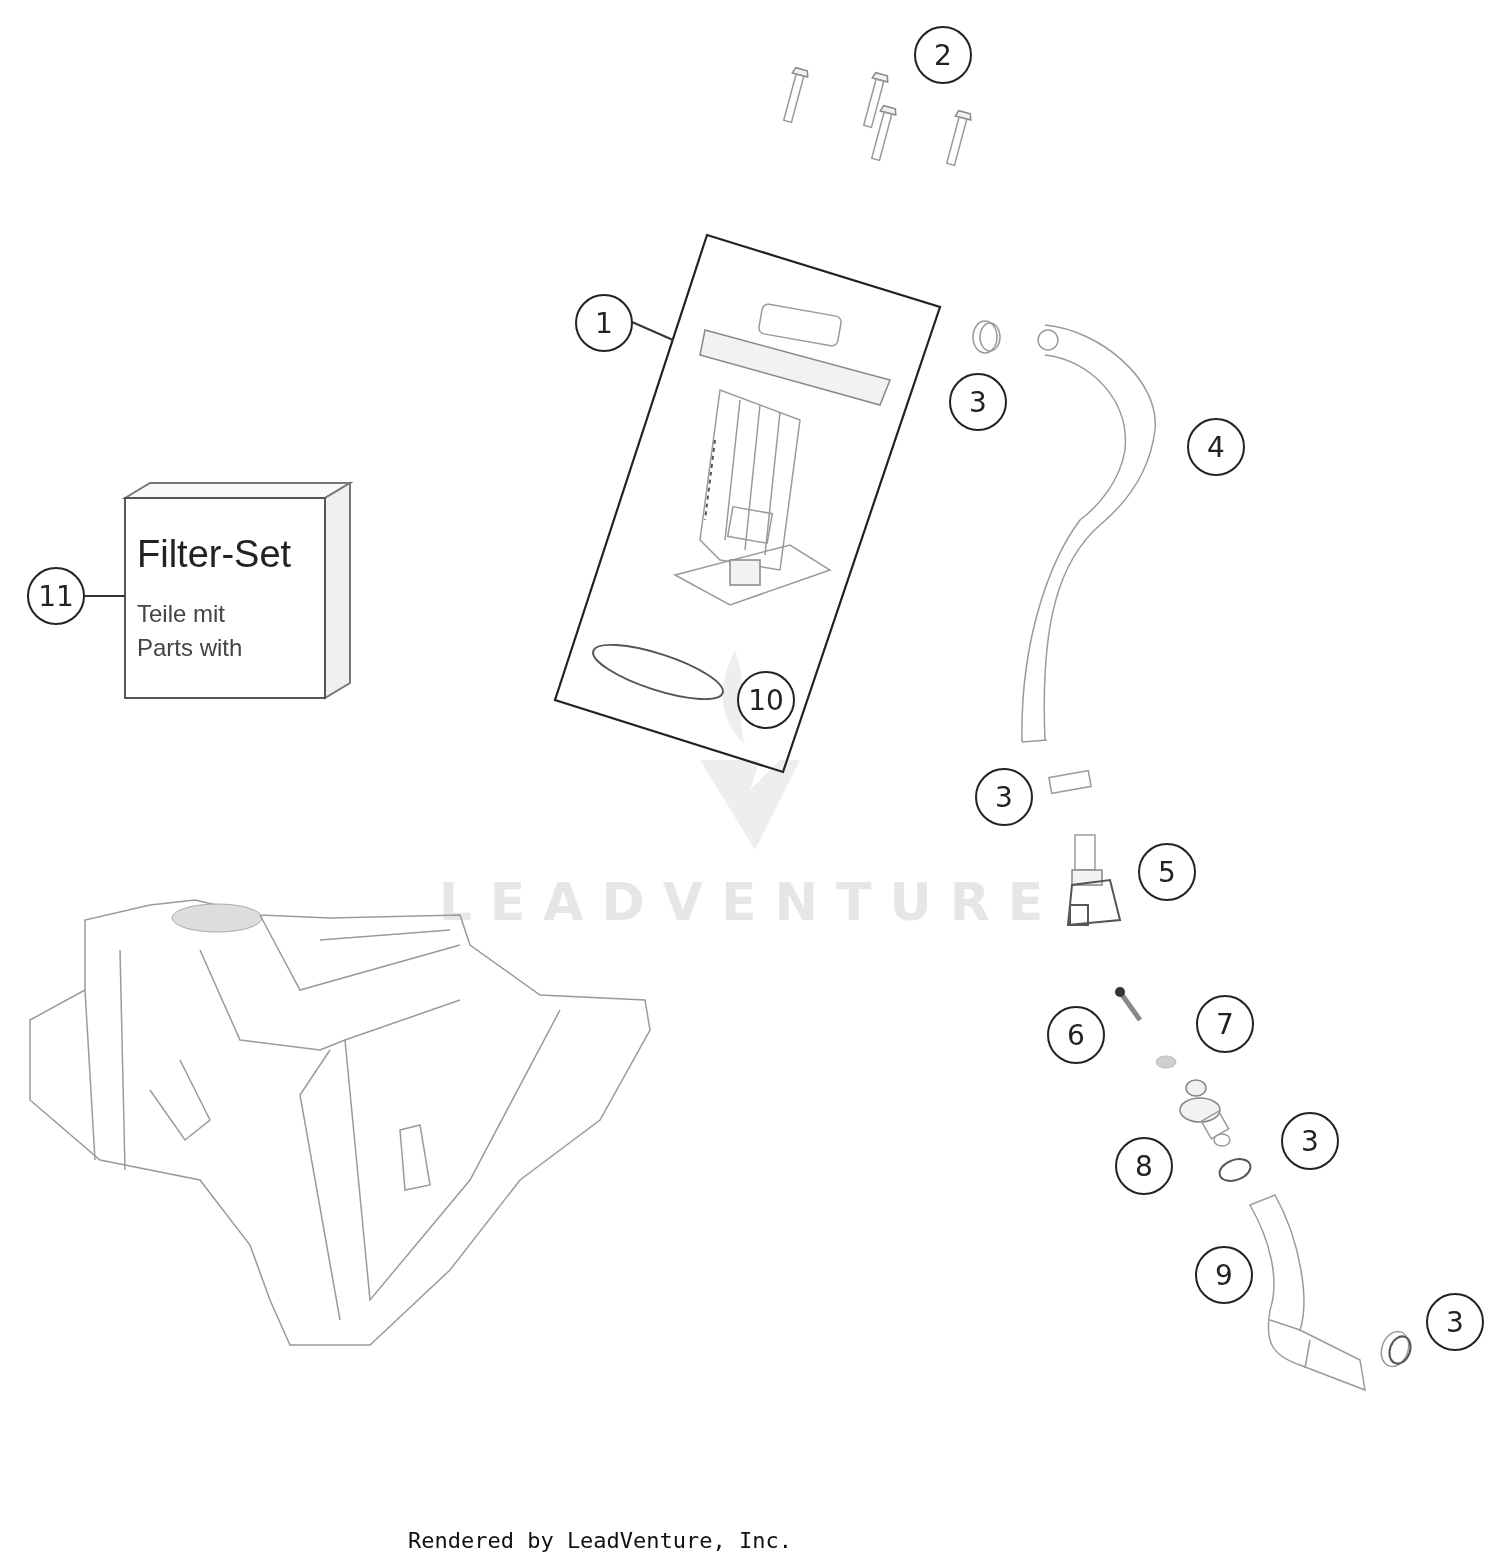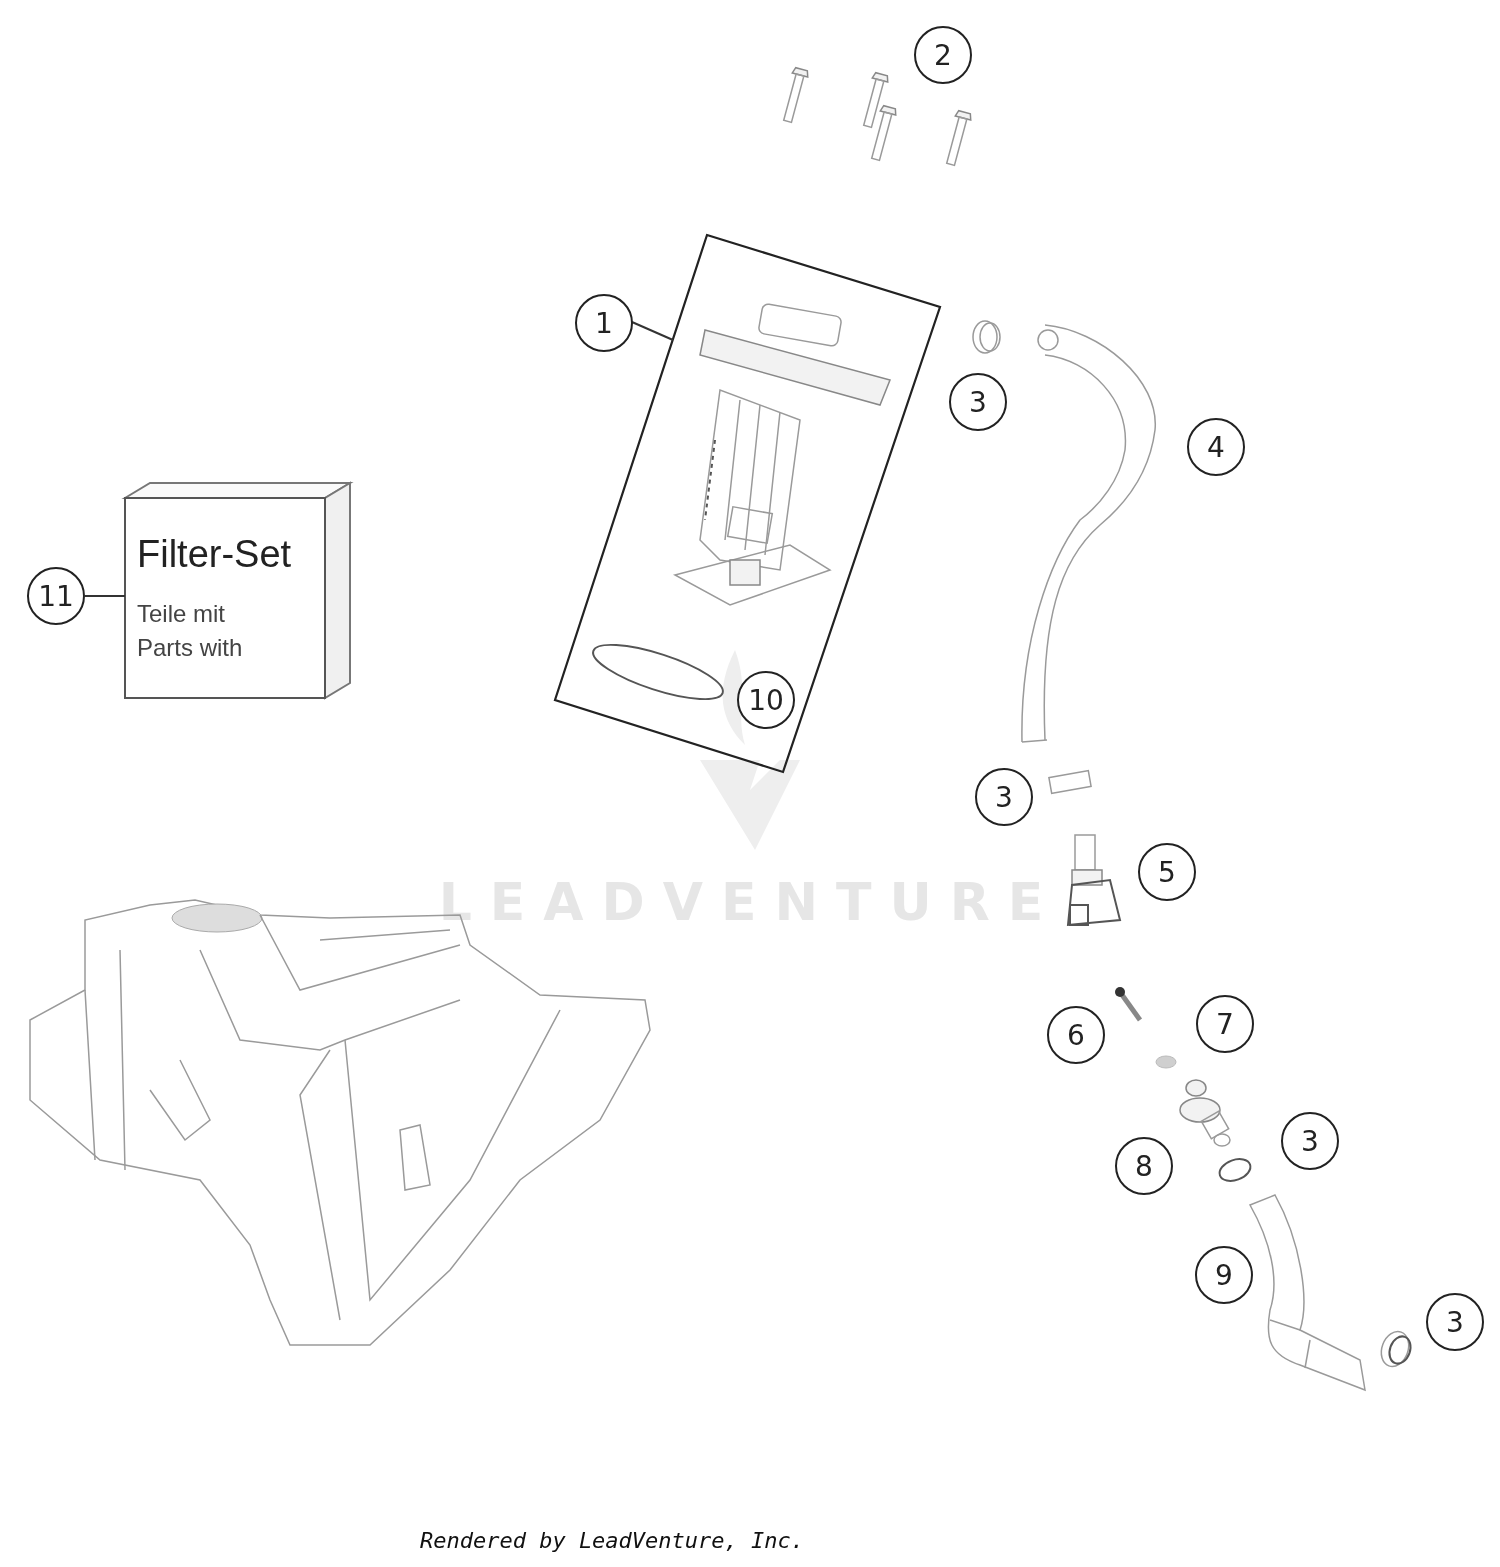--- a/index.html
+++ b/index.html
@@ -8,21 +8,21 @@
   .callout-circle { fill:#ffffff; stroke:#222; stroke-width:2; }
   .callout-text { font-family:"DejaVu Sans", sans-serif; font-size:28px; fill:#222; text-anchor:middle; dominant-baseline:central; }
   .part { fill:none; stroke:#9a9a9a; stroke-width:1.5; }
   .part-dark { fill:none; stroke:#555; stroke-width:2; }
   .part-fill { fill:#f2f2f2; stroke:#888; stroke-width:1.5; }
   .leader { stroke:#333; stroke-width:2; fill:none; }
   .kit-frame { fill:none; stroke:#222; stroke-width:2.2; }
   .watermark-text { font-family:"DejaVu Sans", sans-serif; font-size:52px; font-weight:bold; letter-spacing:18px; fill:#e6e6e6; text-anchor:middle; }
   .box-title { font-family:"Liberation Sans", sans-serif; font-size:38px; fill:#222; }
   .box-sub { font-family:"Liberation Sans", sans-serif; font-size:24px; fill:#444; }
-  .footer { position:absolute; left:12px; width:1200px; top:1528px; text-align:center; font-family:"DejaVu Sans Mono", monospace; font-size:22px; color:#111;font-style:italic; }
+  .footer { position:absolute; left:0; width:1200px; top:1528px; text-align:center; font-family:"DejaVu Sans Mono", monospace; font-size:22px; color:#111; }
 </style>
 </head>
 <body>
 
 <svg id="diagram" viewBox="0 0 1500 1567" xmlns="http://www.w3.org/2000/svg">
 
   <g>
     <path d="M700 760 L760 760 L750 790 L780 760 L800 760 L755 850 Z" fill="#eeeeee" stroke="none"></path>
     <path d="M735 650 C715 690 720 720 745 745 C735 710 750 690 735 650 Z" fill="#eeeeee"></path>
     <text x="750" y="920" class="watermark-text">LEADVENTURE</text>

